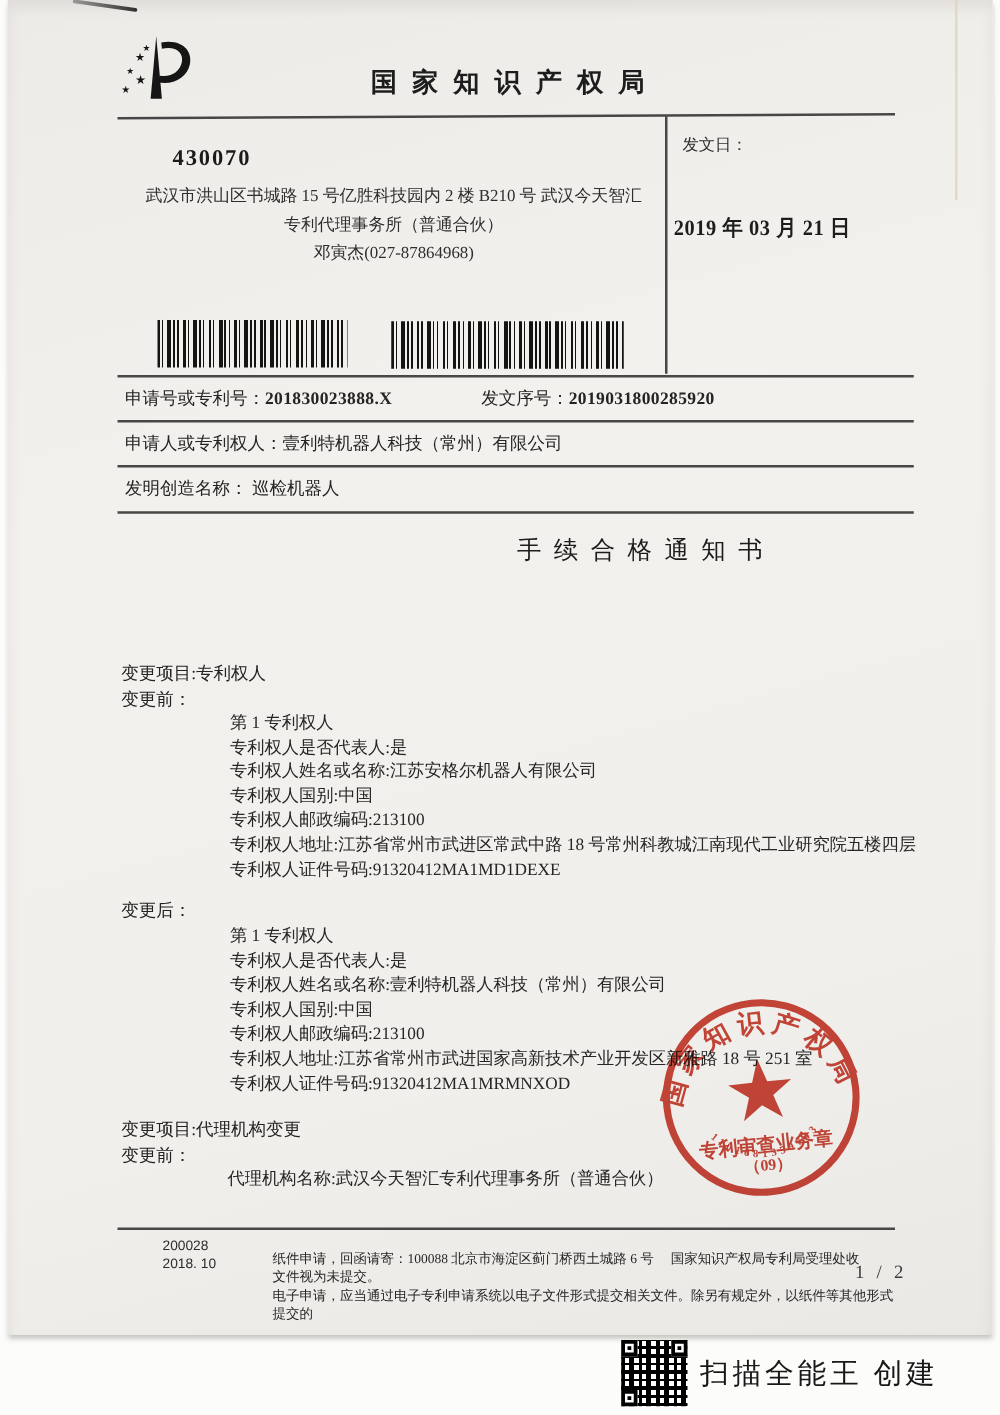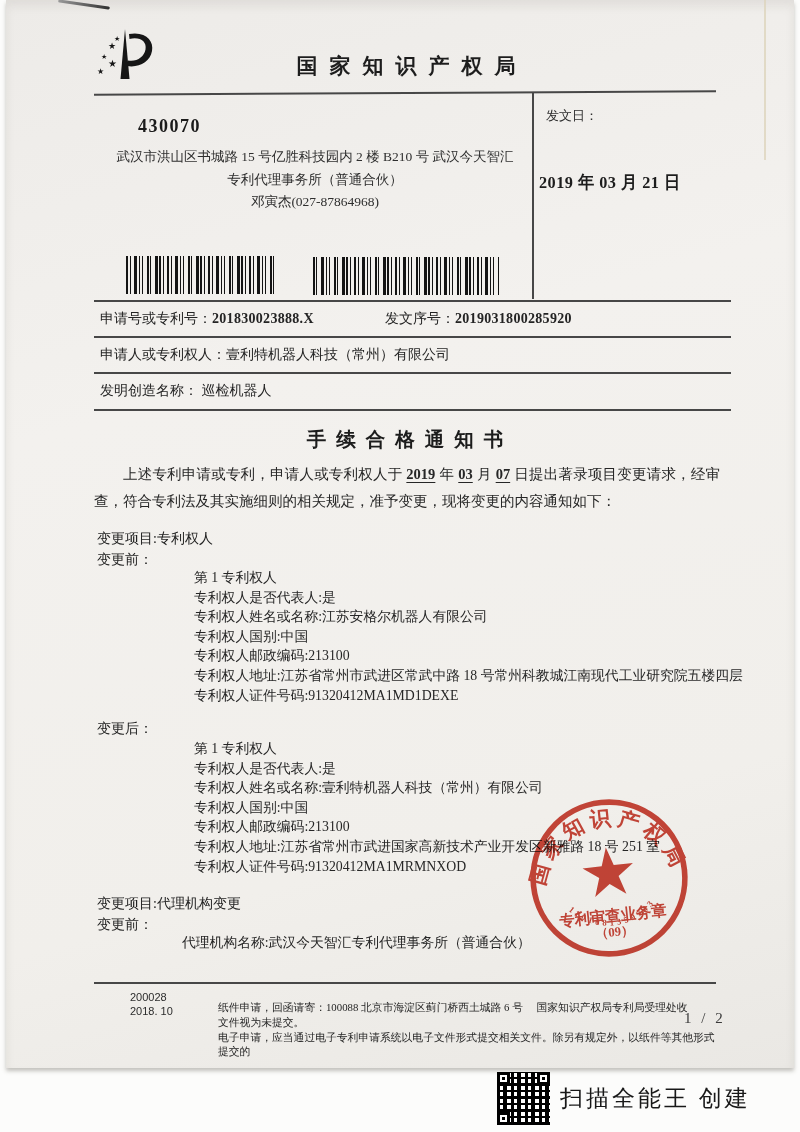--- a/index.html
+++ b/index.html
@@ -27,28 +27,28 @@
      background:repeating-linear-gradient(90deg,
        #141414 0 2px, rgba(0,0,0,0) 2px 3.5px,
        #141414 3.5px 4.5px, rgba(0,0,0,0) 4.5px 8px,
        #141414 8px 11px, rgba(0,0,0,0) 11px 12.5px,
        #141414 12.5px 14px, rgba(0,0,0,0) 14px 16px,
        #141414 16px 17px, rgba(0,0,0,0) 17px 20.5px);}
 
   .trow{position:absolute;font-size:14px;color:#242424;}
   .tval{font-weight:bold;letter-spacing:.3px;}
 
-  .notice-title{left:190px;top:426px;width:420px;text-align:center;font-size:19.5px;font-weight:bold;
+  .notice-title{left:190px;top:426px;width:420px;text-align:right;font-size:19.5px;font-weight:normal;
         letter-spacing:10px;padding-left:10px;color:#1c1c1c;}
   .para{left:94px;top:461px;width:626px;font-size:14.5px;line-height:26.5px;text-indent:2em;
         text-align:justify;color:#262626;}
   .u{text-decoration:underline;text-underline-offset:3px;margin:0 4px;font-weight:bold;}
 
   .sec-label{position:absolute;font-size:14px;color:#222;}
-  .detail{position:absolute;left:194px;font-size:13.8px;color:#262626;}
+  .detail{position:absolute;left:184px;font-size:13.8px;color:#262626;}
   .detail div{line-height:19.6px;white-space:nowrap;}
 
   .seal{position:absolute;left:527px;top:796px;width:164px;height:164px;
         transform:rotate(-6deg);opacity:.93;mix-blend-mode:multiply;}
 
   .footer-codes{left:130px;top:990px;font-size:11px;line-height:14px;color:#2c2c2c;
         font-family:"Liberation Sans","DejaVu Sans",sans-serif;}
   .footer-text{left:218px;top:1000px;width:505px;font-size:10.8px;line-height:14.8px;color:#262626;}
   .page-no{left:684px;top:1010px;font-size:15px;letter-spacing:3px;color:#3a3a3a;}
 
@@ -108,23 +108,20 @@
   <div class="trow" style="left:100px;top:346px;">
     <span>申请人或专利权人：</span><span>壹利特机器人科技（常州）有限公司</span>
   </div>
   <div class="rule" style="left:94px;top:372px;width:637px;"></div>
   <div class="trow" style="left:100px;top:382px;">
     <span>发明创造名称：</span>&nbsp;<span>巡检机器人</span>
   </div>
   <div class="rule" style="left:94px;top:409px;width:637px;"></div>
 
   <div class="abs notice-title">手续合格通知书</div>
-  <div class="abs para">
-    <span>上述专利申请或专利，申请人或专利权人于</span><span class="u">2019</span><span>年</span><span class="u">03</span><span>月</span><span class="u">07</span><span>日</span><span>提出著录项目变更请求，经审查，符合专利法及其实施细则的相关规定，准予变更，现将变更的内容通知如下：</span>
-  </div>
 
   <div class="sec-label" style="left:97px;top:530px;">变更项目:专利权人</div>
   <div class="sec-label" style="left:97px;top:551px;">变更前：</div>
   <div class="detail" style="top:568px;">
     <div>第 1 专利权人</div>
     <div>专利权人是否代表人:是</div>
     <div>专利权人姓名或名称:江苏安格尔机器人有限公司</div>
     <div>专利权人国别:中国</div>
     <div>专利权人邮政编码:213100</div>
     <div>专利权人地址:江苏省常州市武进区常武中路 18 号常州科教城江南现代工业研究院五楼四层</div>

